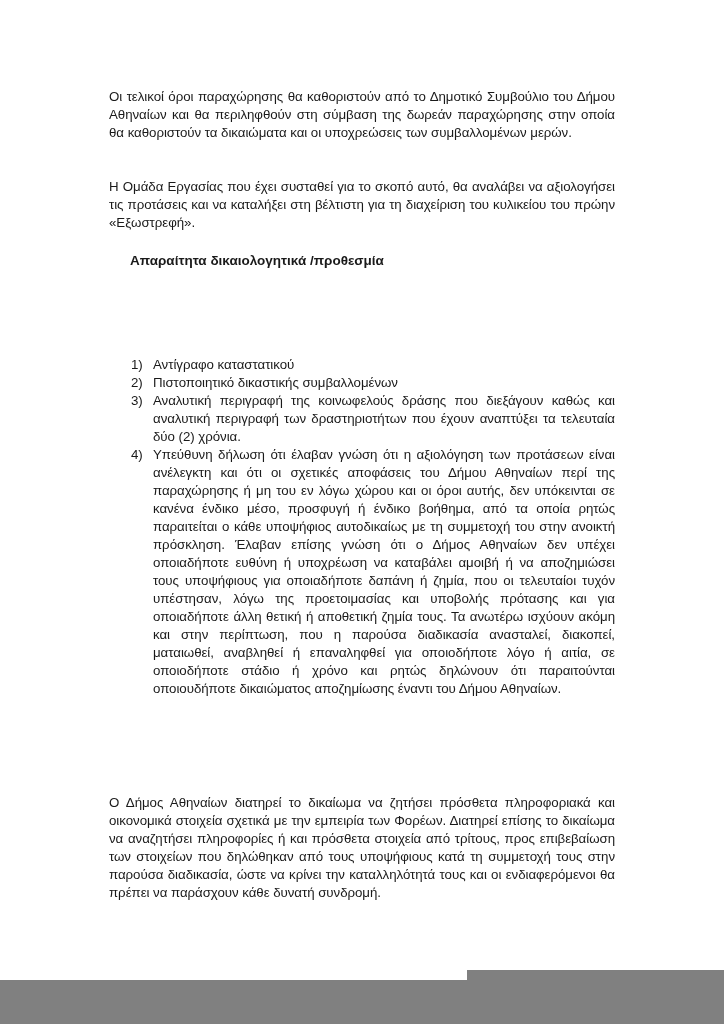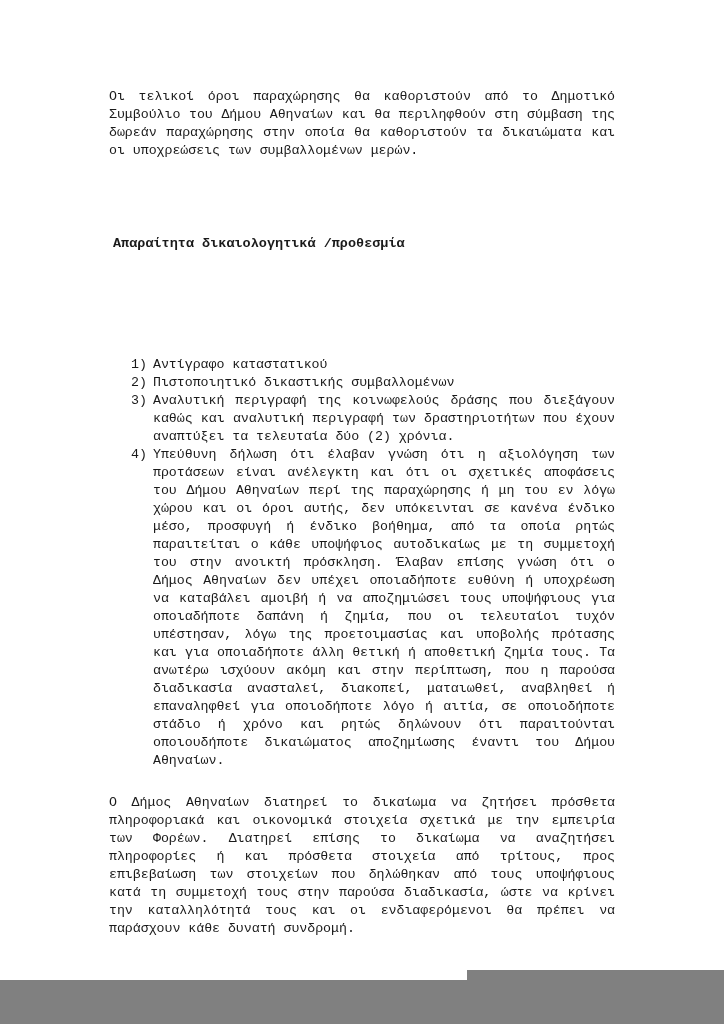--- a/index.html
+++ b/index.html
@@ -1,30 +1,30 @@
 <!DOCTYPE html>
 <html><head>
 <meta charset="utf-8">
 <style>
   html, body { margin: 0; padding: 0; }
   body {
     width: 724px; height: 1024px; position: relative; overflow: hidden;
     background: #ffffff; color: #1a1a1a;
     font-family: "Liberation Sans", sans-serif;
   }
-  .page { position: absolute; left: 0; top: 0; width: 701px; height: 1024px; font-family: Liberation Mono, monospace; }
+  .page { position: absolute; left: 0; top: 0; width: 701px; height: 1024px; }
   .col { position: absolute; left: 109px; width: 506px; }
   p.para {
     margin: 0; font-size: 13.3px; line-height: 18px;
     text-align: justify; letter-spacing: -0.05px;
   }
   #p1 { top: 88px; }
   #p2 { top: 178px; }
   #heading {
-    top: 235px; left: 113px; font-weight: bold; font-size: 13.5px; line-height: 18px; margin: 0;
+    top: 235px; left: 113px; font-weight: bold; font-size: 13.5px; line-height: 18px; margin: 17px;
   }
   #p3 { top: 268px; }
   ol.reqs {
     position: absolute; top: 356px; left: 109px; width: 506px;
     margin: 0; padding: 0; list-style: none;
   }
   ol.reqs li {
     position: relative; padding-left: 44px; font-size: 13.3px; line-height: 18px;
     text-align: justify; letter-spacing: -0.05px;
   }
@@ -33,20 +33,21 @@
   .footer-left { position: absolute; left: 0; top: 980px; width: 467px; height: 44px; background: #808080; }
   .footer-right { position: absolute; left: 467px; top: 970px; width: 257px; height: 54px; background: #808080; }
 </style>
 </head>
 <body>
 
 <div class="page">
 
   <p id="p1" class="col para">Οι τελικοί όροι παραχώρησης θα καθοριστούν από το Δημοτικό Συμβούλιο του Δήμου Αθηναίων και θα περιληφθούν στη σύμβαση της δωρεάν παραχώρησης στην οποία θα καθοριστούν τα δικαιώματα και οι υποχρεώσεις των συμβαλλομένων μερών.</p>
 
+  <p id="p2" class="col para">Η Ομάδα Εργασίας που έχει συσταθεί για το σκοπό αυτό, θα αναλάβει να αξιολογήσει τις προτάσεις και να καταλήξει στη βέλτιστη για τη διαχείριση του κυλικείου του πρώην «Εξωστρεφή».</p>
 
   <h2 id="heading" class="col">Απαραίτητα δικαιολογητικά /προθεσμία</h2>
 
 
   <ol class="reqs">
     <li>
       <span class="num">1)</span>
       <span>Αντίγραφο καταστατικού</span>
     </li>
     <li>

